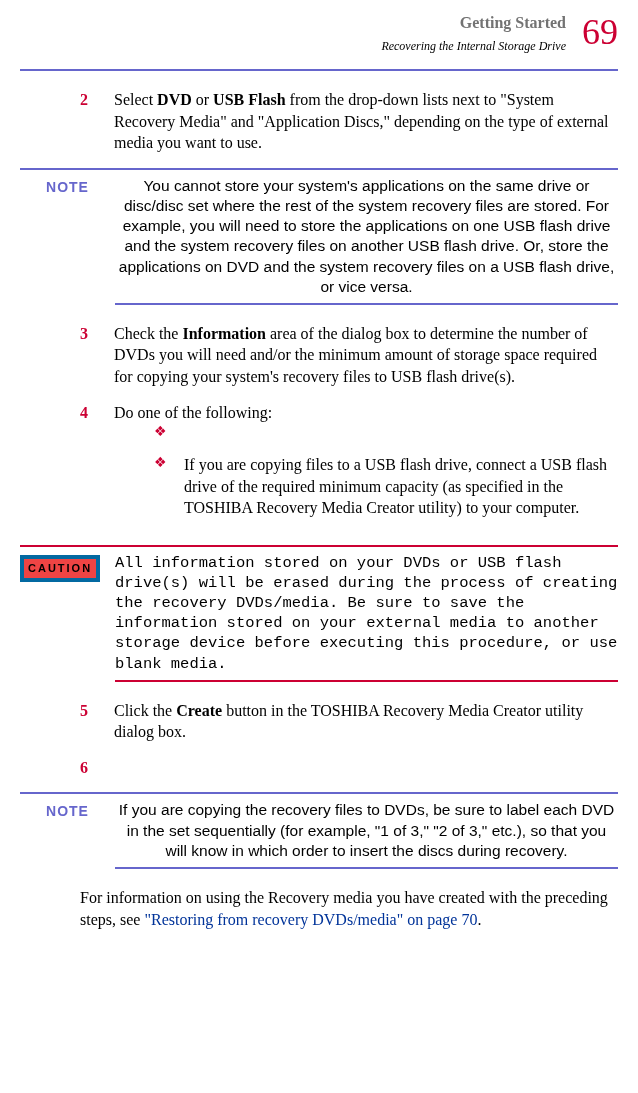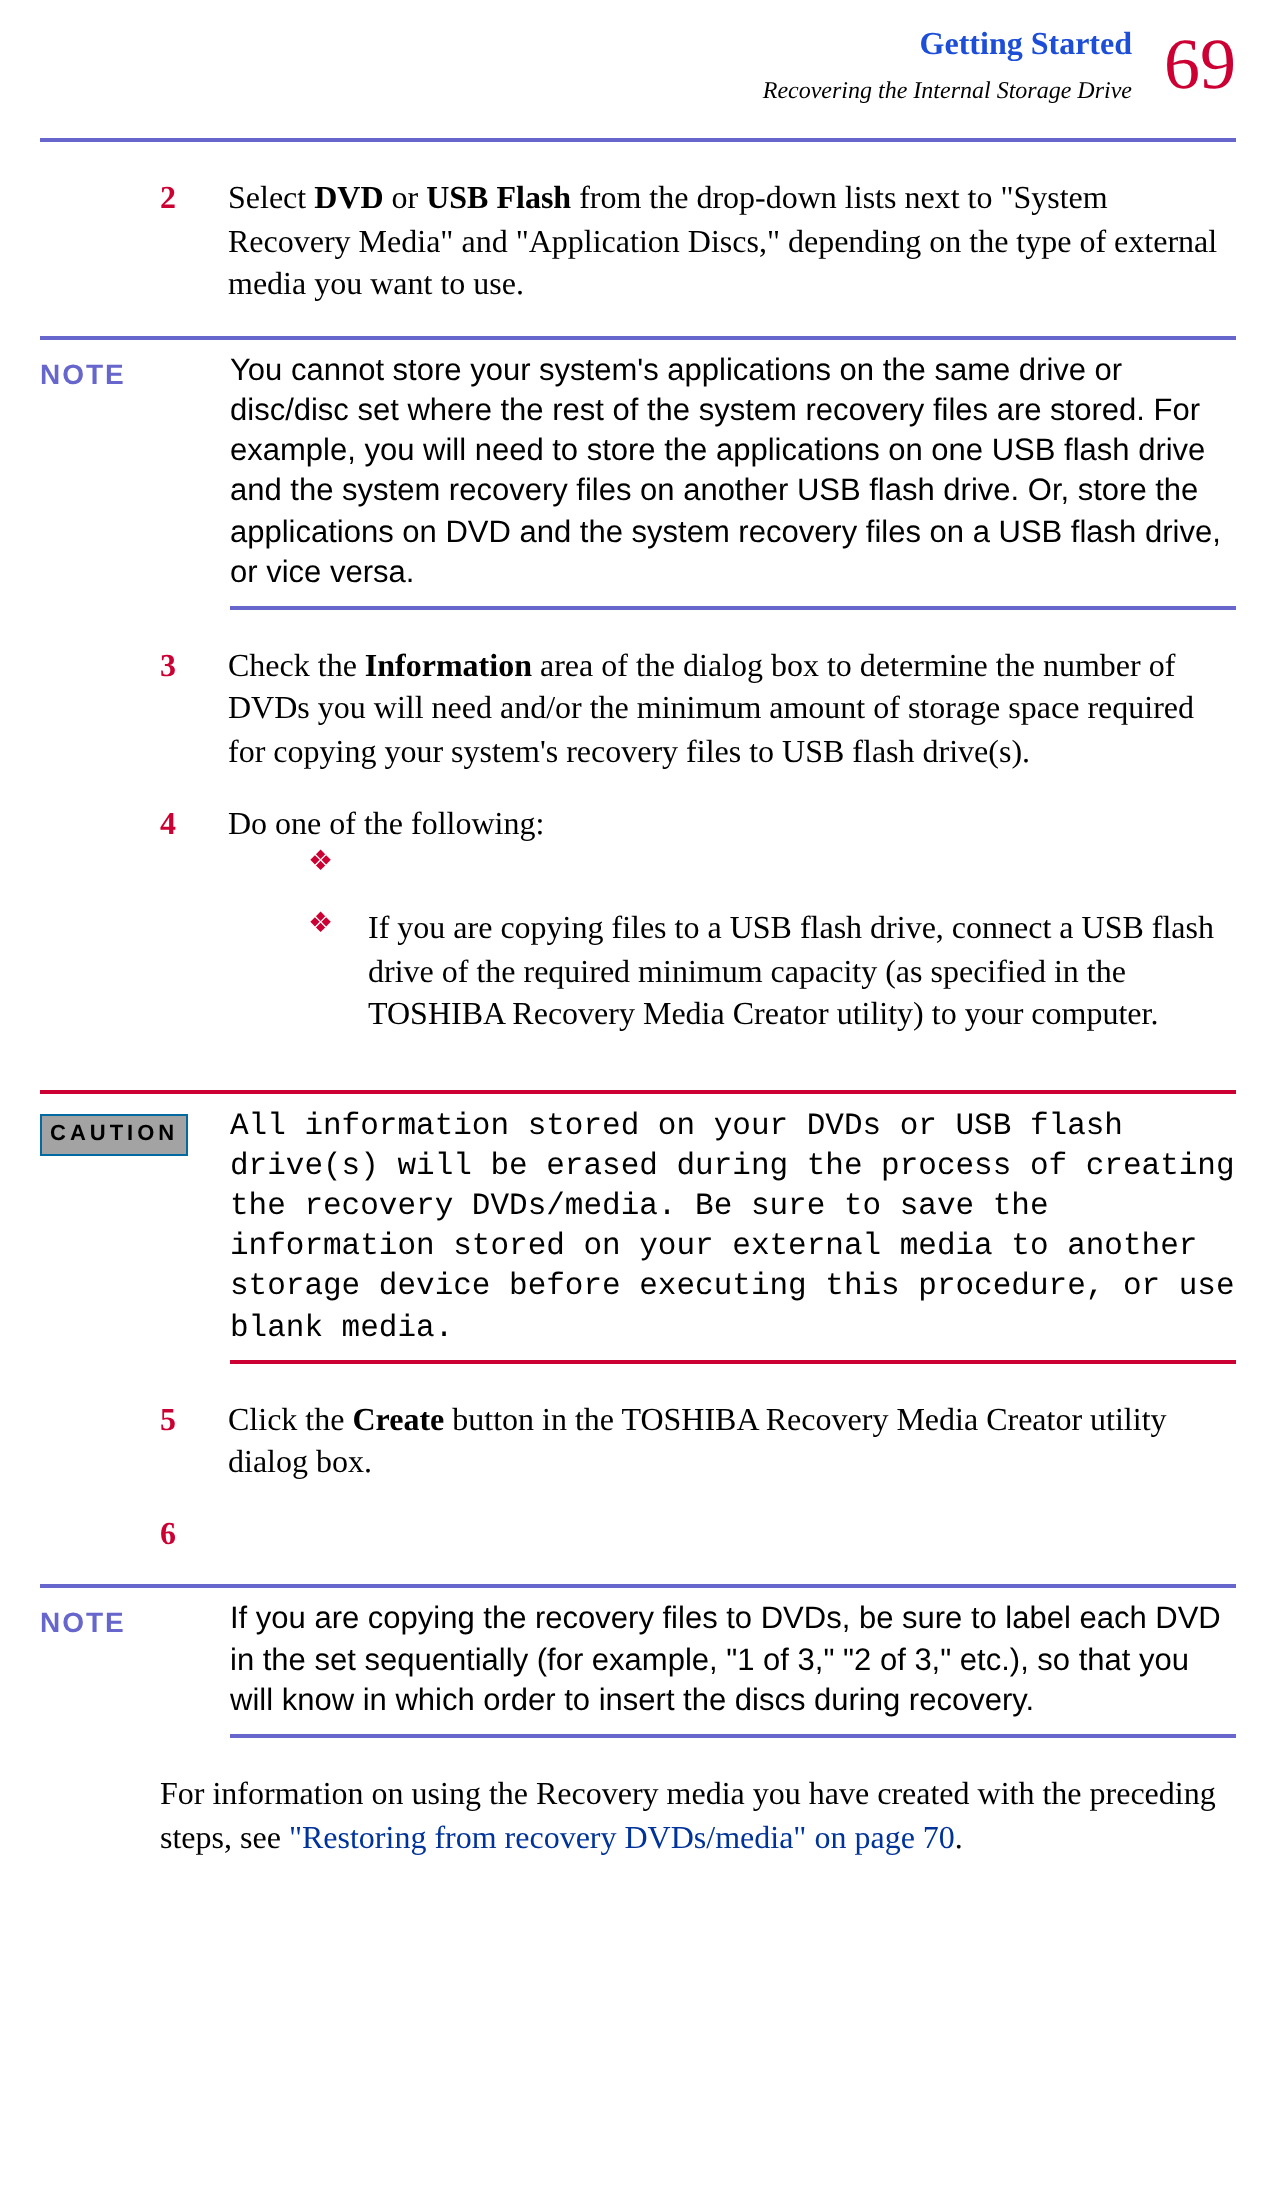--- a/index.html
+++ b/index.html
@@ -15,21 +15,21 @@
       color: #000000;
       position: relative;
       font-size: 16px;
       line-height: 1.35;
     }
     .header {
       text-align: right;
       padding: 12px 20px 8px 20px;
     }
     .header-chapter {
-      color: #1d4ed8;
+      color: #737373;
       font-weight: bold;
       font-size: 16px;
       display: inline;
     }
     .header-section {
       color: #000000;
       font-style: italic;
       font-size: 12px;
     }
     .page-number {
@@ -66,20 +66,21 @@
       font-size: 16px;
     }
     .step-text {
       flex: 1;
     }
     .step-text b {
       font-weight: bold;
     }
     .note-block {
       margin: 10px 0 18px 0;
+      text-align: center;
     }
     .note-rule {
       border: none;
       border-top: 2.5px solid #6666cc;
       margin: 0 20px;
     }
     .note-row {
       display: flex;
       padding: 6px 20px 6px 20px;
     }
@@ -117,22 +118,22 @@
       display: flex;
       padding: 6px 20px 6px 20px;
       align-items: flex-start;
     }
     .caution-label {
       width: 95px;
       flex-shrink: 0;
       padding-top: 2px;
     }
     .caution-badge {
-      background: #a3a3a3;
-      border: 1px solid #0369a1;
+      background: #ef4444;
+      border: 4px solid #0369a1;
       color: #000000;
       font-family: Arial, Helvetica, sans-serif;
       font-weight: bold;
       font-size: 11px;
       letter-spacing: 2px;
       padding: 2px 4px;
       display: inline-block;
     }
     .caution-text {
       flex: 1;

